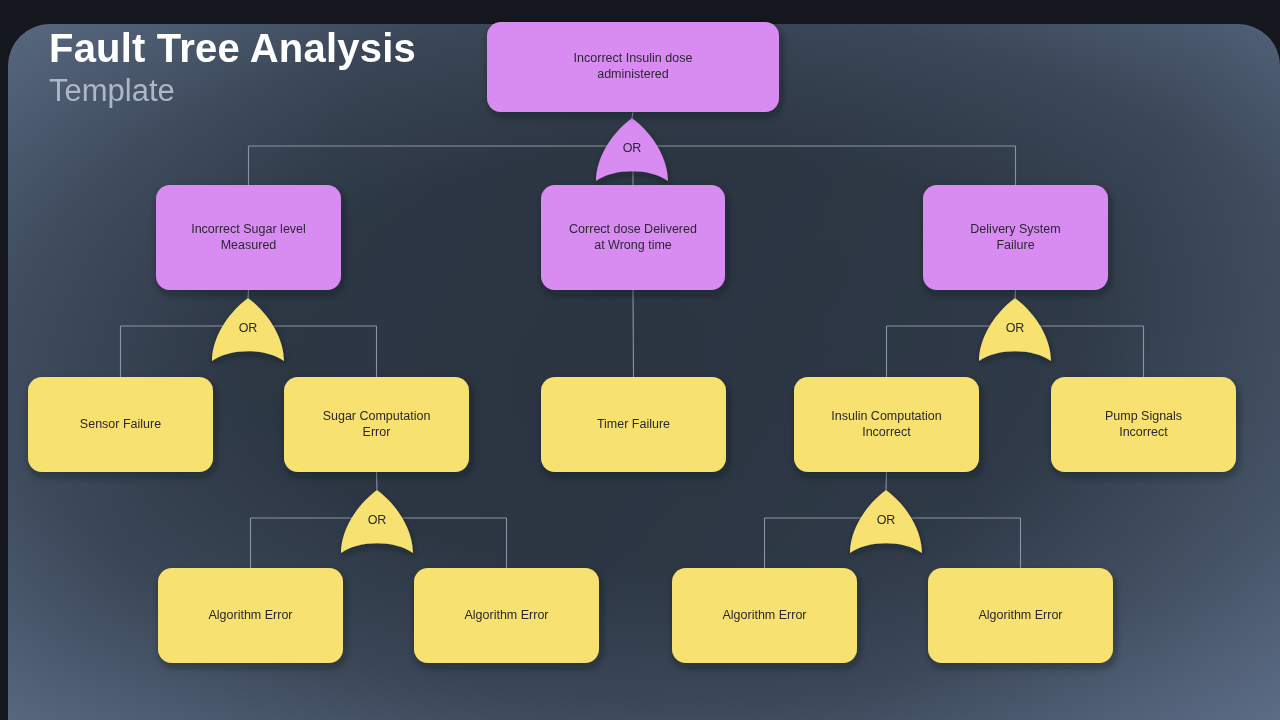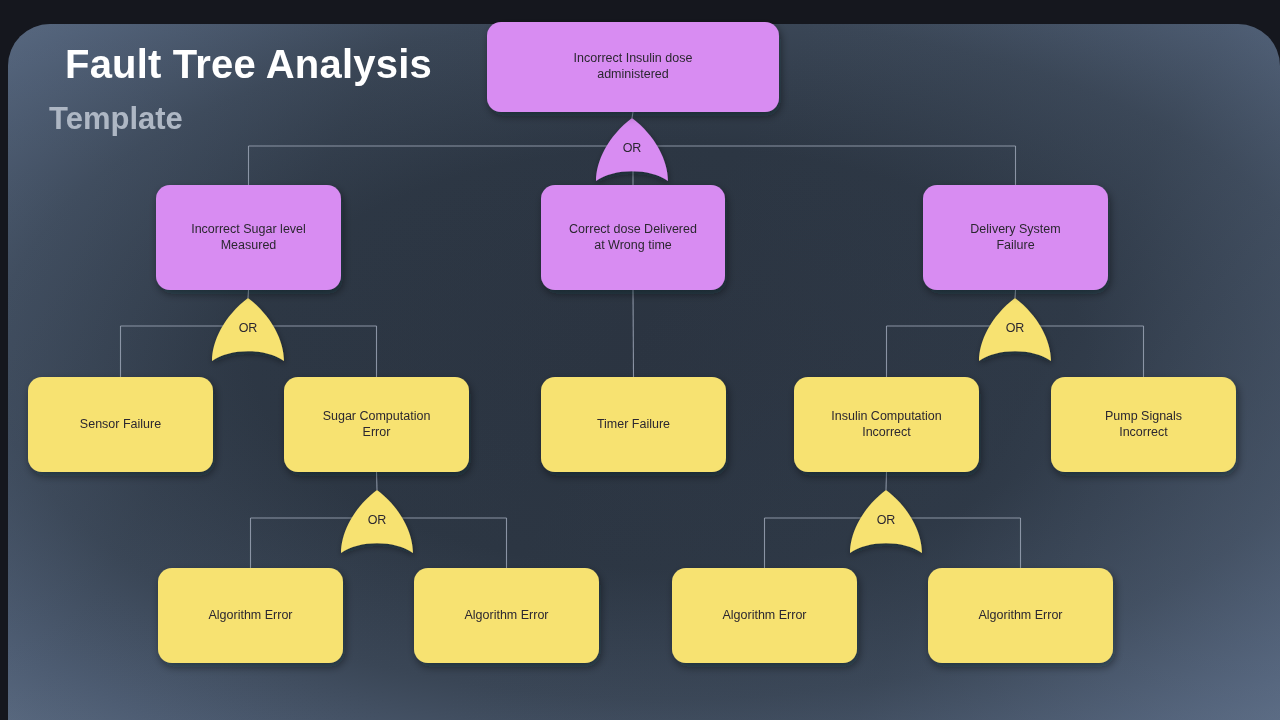--- a/index.html
+++ b/index.html
@@ -47,32 +47,32 @@
         rgba(104,122,150,0.34) 100%);
     pointer-events: none;
   }
   #title-block {
     position: absolute;
     left: 49px;
     top: 27px;
     z-index: 4;
   }
   #main-title {
-    margin: 16px;
+    margin: 0;
     font-size: 40px;
     font-weight: 600;
     letter-spacing: 0.2px;
     color: #ffffff;
     line-height: 1.08;
     white-space: nowrap;
   }
   #sub-title {
     margin: 4px 0 0 0;
     font-size: 31px;
-    font-weight: 700;
+    font-weight: 400;
     color: #aeb7c4;
     line-height: 1.1;
     white-space: nowrap;
   }
   #tree-svg {
     position: absolute;
     left: -8px;
     top: -24px;
     width: 1280px;
     height: 720px;

